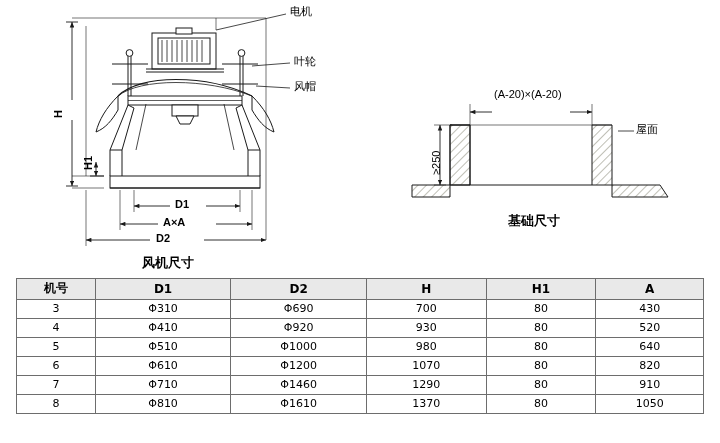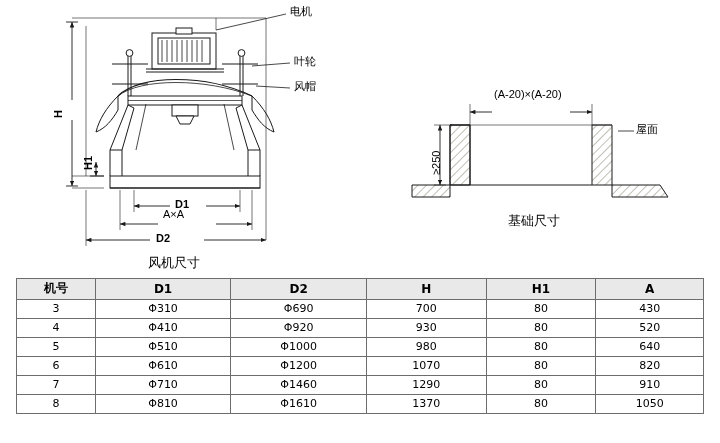--- a/index.html
+++ b/index.html
@@ -34,21 +34,21 @@
     white-space: nowrap;
   }
   .lbl-cn {
     font-family: "DejaVu Sans", sans-serif;
     font-size: 11px;
   }
   .cap {
     position: absolute;
     font-family: "DejaVu Sans", sans-serif;
     font-size: 13px;
-    font-weight: normal;
+    font-weight: bold;
     white-space: nowrap;
   }
   .vert {
     transform: rotate(-90deg);
     transform-origin: left top;
   }
   
   #spec-table {
     position: absolute;
     left: 16px;
@@ -237,24 +237,24 @@
   </svg>
 
   <div class="lbl lbl-cn" style="left:290px; top:6px;">电机</div>
   <div class="lbl lbl-cn" style="left:294px; top:56px;">叶轮</div>
   <div class="lbl lbl-cn" style="left:294px; top:81px;">风帽</div>
 
   <div class="lbl vert" style="left:52px; top:118px; font-weight:bold;">H</div>
   <div class="lbl vert" style="left:82px; top:170px; font-weight:bold;">H1</div>
 
   <div class="lbl" style="left:175px; top:198px; font-weight:bold;">D1</div>
-  <div class="lbl" style="left:163px; top:208px; font-weight:normal;">A×A</div>
+  <div class="lbl" style="left:163px; top:216px; font-weight:bold;">A×A</div>
   <div class="lbl" style="left:156px; top:232px; font-weight:bold;">D2</div>
 
-  <div class="cap" style="left:148px; top:254px;">风机尺寸</div>
+  <div class="cap" style="left:142px; top:254px;">风机尺寸</div>
 
   <div class="lbl" style="left:494px; top:88px;">(A-20)×(A-20)</div>
   <div class="lbl vert" style="left:430px; top:175px;">≥250</div>
   <div class="lbl lbl-cn" style="left:636px; top:124px;">屋面</div>
 
   <div class="cap" style="left:508px; top:212px;">基础尺寸</div>
 
   <table id="spec-table">
     <colgroup>
       <col class="c0">

